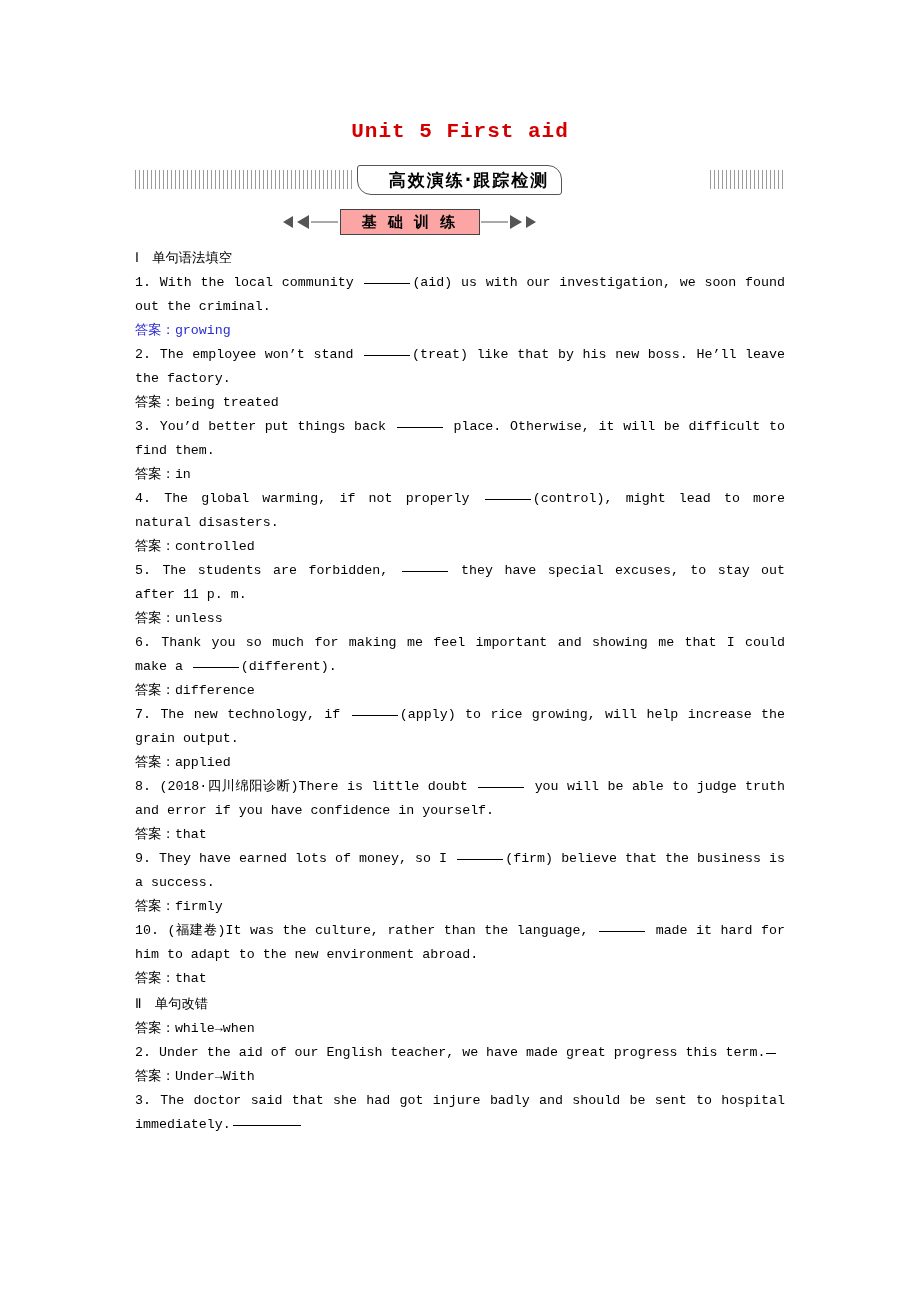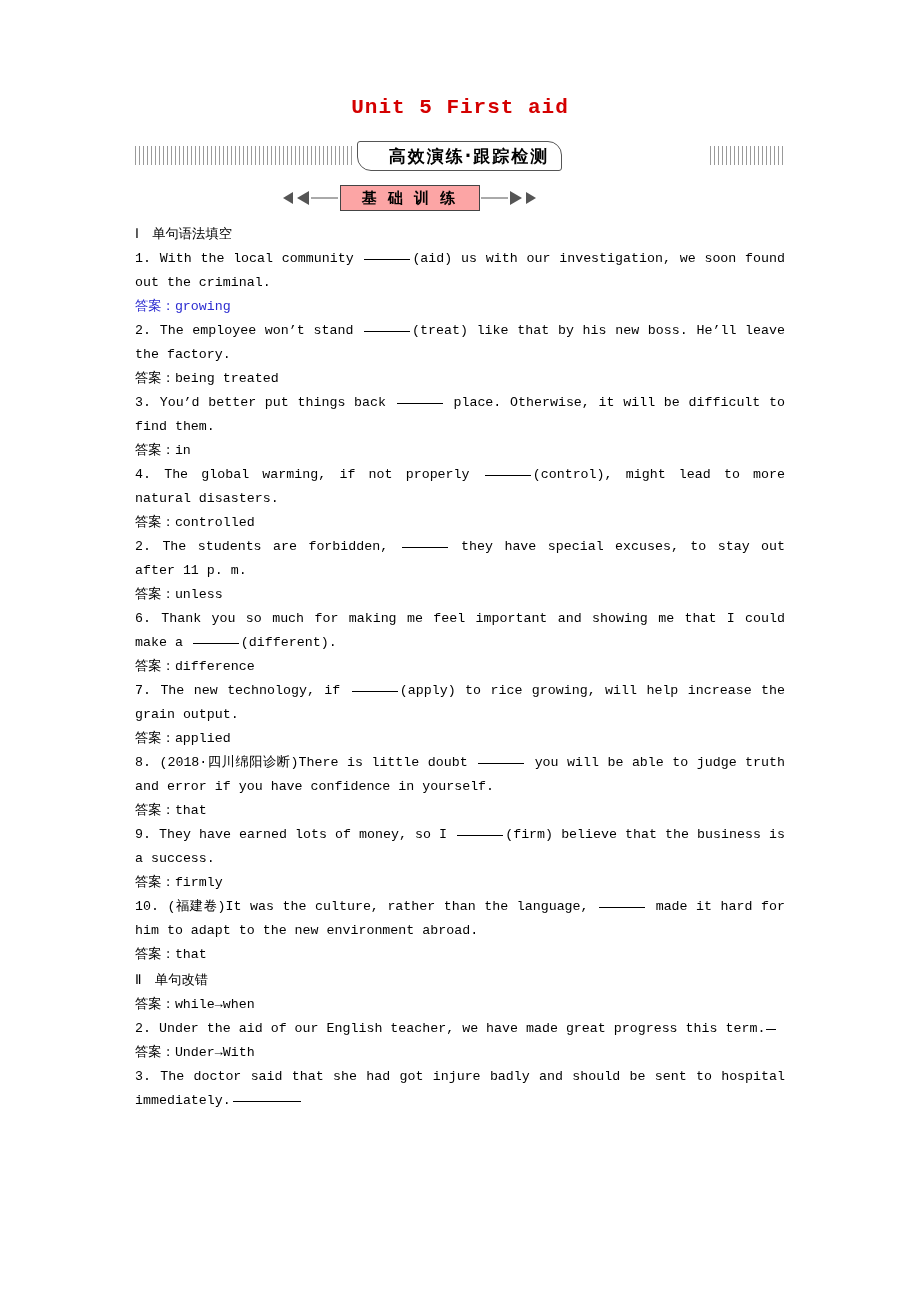--- a/index.html
+++ b/index.html
@@ -16,21 +16,21 @@
     overflow: hidden;
   }
   .page {
     position: relative;
     width: 920px;
     height: 1302px;
     box-sizing: border-box;
     padding: 0 135px;
   }
   .doc-title {
-    margin-top: 96px;
+    margin-top: 120px;
     text-align: center;
     color: #d40000;
     font-size: 21px;
     font-weight: bold;
     letter-spacing: 1px;
     font-family: "Liberation Mono", "DejaVu Sans Mono", monospace;
   }
   
   .banner {
     margin-top: 22px;
@@ -203,21 +203,21 @@
 
     <div class="q"><span>2. The employee won’t stand </span><span class="blank-u"></span><span>(treat) like that by his new boss. He’ll leave the factory.</span></div>
     <div class="ans">答案：being treated</div>
 
     <div class="q"><span>3. You’d better put things back </span><span class="blank-u"></span><span> place. Otherwise, it will be difficult to find them.</span></div>
     <div class="ans">答案：in</div>
 
     <div class="q"><span>4. The global warming, if not properly </span><span class="blank-u"></span><span>(control), might lead to more natural disasters.</span></div>
     <div class="ans">答案：controlled</div>
 
-    <div class="q"><span>2. The students are forbidden, </span><span class="blank-u"></span><span> they have special excuses, to stay out after 11 p. m.</span></div>
+    <div class="q"><span>5. The students are forbidden, </span><span class="blank-u"></span><span> they have special excuses, to stay out after 11 p. m.</span></div>
     <div class="ans">答案：unless</div>
 
     <div class="q"><span>6. Thank you so much for making me feel important and showing me that I could make a </span><span class="blank-u"></span><span>(different).</span></div>
     <div class="ans">答案：difference</div>
 
     <div class="q"><span>7. The new technology, if </span><span class="blank-u"></span><span>(apply) to rice growing, will help increase the grain output.</span></div>
     <div class="ans">答案：applied</div>
 
     <div class="q"><span>8. (2018·四川绵阳诊断)There is little doubt </span><span class="blank-u"></span><span> you will be able to judge truth and error if you have confidence in yourself.</span></div>
     <div class="ans">答案：that</div>

